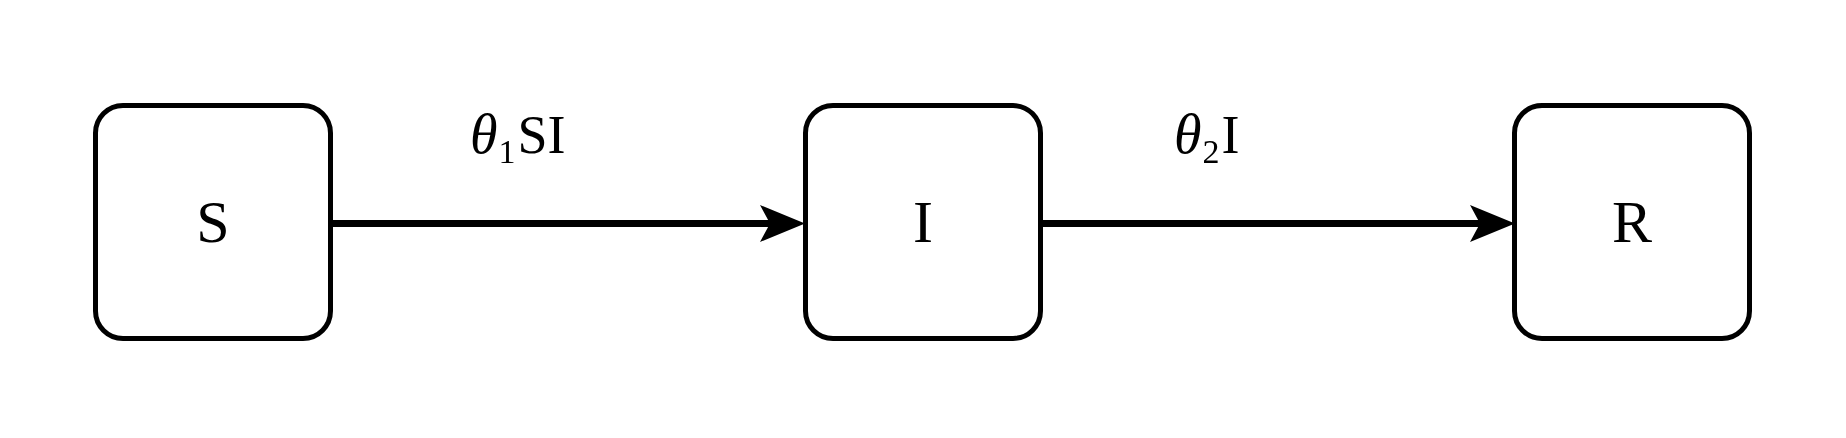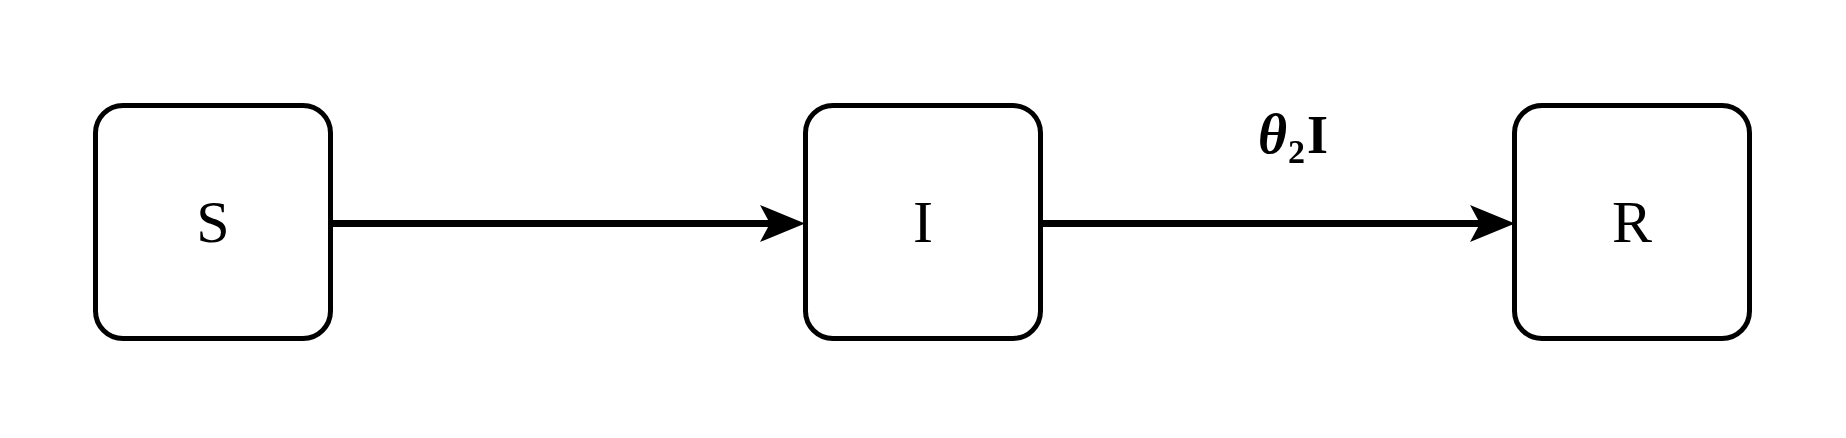--- a/index.html
+++ b/index.html
@@ -53,21 +53,21 @@
   .edge-label {
     position: absolute;
     color: #000000;
     font-family: "Liberation Serif", "DejaVu Serif", serif;
     font-size: 54px;
     line-height: 1;
     white-space: nowrap;
     user-select: none;
   }
   #label-theta1 { left: 470px;  top: 106px; }
-  #label-theta2 { left: 1258px; top: 106px; font-weight: bold; }
+  #label-theta2 { left: 1174px; top: 106px; }
 
   .theta-sym {
     font-style: italic;
     font-size: 56px;
   }
   .sub {
     font-size: 34px;
     vertical-align: -0.30em;
     font-style: normal;
     padding-left: 1px;
@@ -85,20 +85,23 @@
   <div class="node" id="node-s">
     <span class="node-label">S</span>
   </div>
 
   <svg class="edge-svg" id="edge-si-svg" viewBox="0 0 478 50">
     <path d="M 0 21 L 440 21 L 440 24 L 0 24 Z" fill="#000000"></path>
     <rect x="0" y="20" width="440" height="7" fill="#000000"></rect>
     <path d="M 475 23.5 L 430 42 L 440 23.5 L 430 5 Z" fill="#000000"></path>
   </svg>
 
+  <div class="edge-label" id="label-theta1">
+    <span class="theta-sym">θ</span><span class="sub">1</span><span class="upright">SI</span>
+  </div>
 
   <div class="node" id="node-i">
     <span class="node-label">I</span>
   </div>
 
   <svg class="edge-svg" id="edge-ir-svg" viewBox="0 0 478 50">
     <rect x="0" y="20" width="440" height="7" fill="#000000"></rect>
     <path d="M 475 23.5 L 430 42 L 440 23.5 L 430 5 Z" fill="#000000"></path>
   </svg>
 

